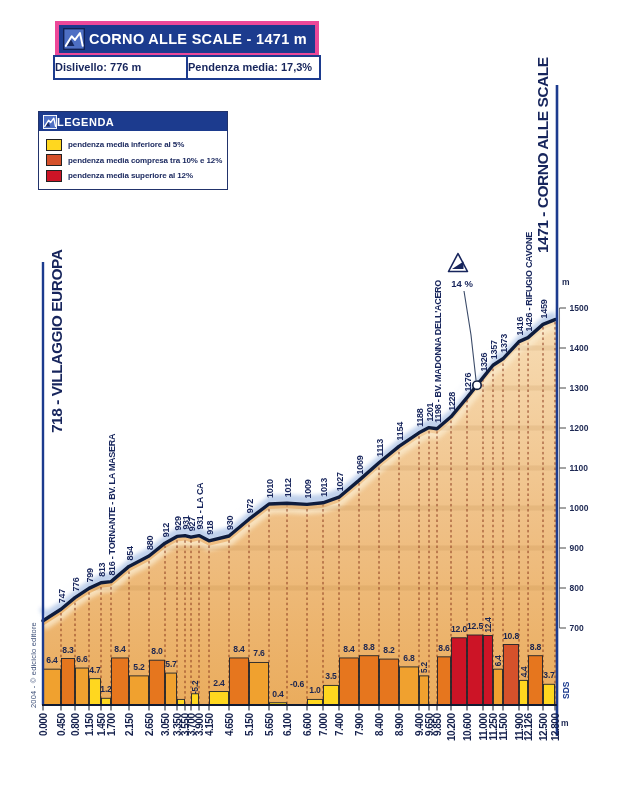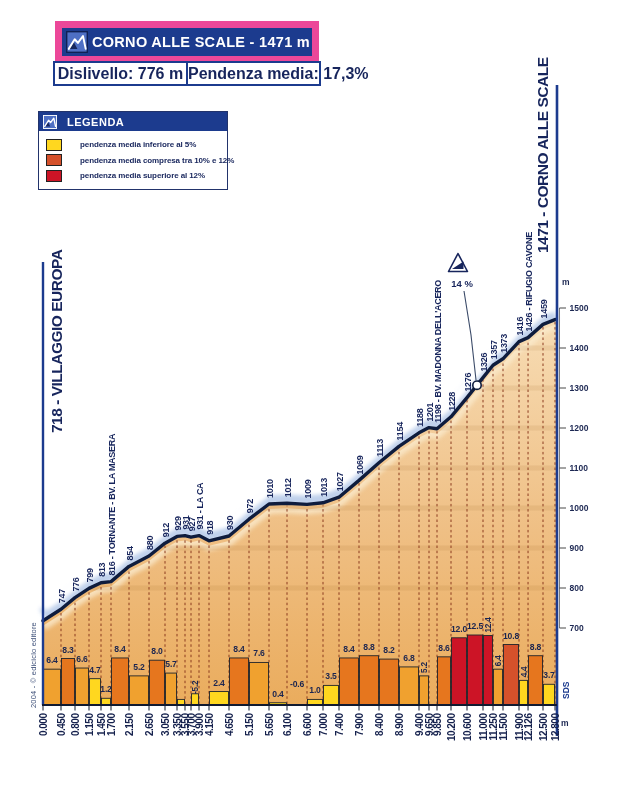--- a/index.html
+++ b/index.html
@@ -1,29 +1,29 @@
 <!DOCTYPE html>
 <html><head>
 <meta charset="utf-8">
 <style>
   html,body{margin:0;padding:0;background:#fff;}
   body{width:620px;height:785px;font-family:"Liberation Sans",sans-serif;}
   .stage{position:relative;width:620px;height:785px;overflow:hidden;background:#fff;}
   #chart{position:absolute;left:0;top:0;}
   .header{position:absolute;left:55px;top:21px;width:264px;z-index:6;}
-  .title-bar{background:#1C3B8E;border:7px solid #ec4899;color:#fff;display:flex;align-items:center;height:28px;font-weight:bold;font-size:14.5px;letter-spacing:.3px;}
+  .title-bar{background:#1C3B8E;border:4px solid #ec4899;color:#fff;display:flex;align-items:center;height:28px;font-weight:bold;font-size:14.5px;letter-spacing:.3px;}
   .hicon{width:22px;height:22px;margin:0 4px 0 4px;flex:0 0 auto;display:block;}
   .title-text{flex:1;text-align:center;padding-right:10px;white-space:nowrap;}
   .stats{display:grid;grid-template-columns:133px 133px;}
-  .stat{border:2px solid #1C3B8E;margin-top:-2px;margin-left:-2px;height:21px;line-height:21px;text-align:center;font-size:16px;font-weight:600;color:#17255c;background:#fff;white-space:nowrap;}
+  .stat{border:2px solid #1C3B8E;margin-top:-2px;margin-left:-2px;height:21px;line-height:21px;font-size:11px;font-weight:600;color:#17255c;background:#fff;white-space:nowrap;}
   .legend{position:absolute;left:38px;top:111px;width:188px;border:1px solid #22336b;background:#fff;z-index:6;box-shadow:0 0 0 1px #fff;}
-  .legend-title{background:#1C3B8E;color:#fff;height:19px;display:flex;align-items:center;font-weight:bold;font-size:11px;letter-spacing:.5px;padding-left:4px;gap:10px;}
+  .legend-title{background:#1C3B8E;color:#fff;height:19px;display:flex;align-items:center;font-weight:bold;font-size:11px;letter-spacing:.5px;padding-left:4px;gap:0;}
   .licon{width:14px;height:14px;flex:0 0 auto;display:block;}
   .legend-items{padding:6px 4px 5px 7px;}
-  .lrow{display:flex;align-items:center;gap:18px;height:15.5px;}
+  .lrow{display:flex;align-items:center;gap:6px;height:15.5px;}
   .swatch{width:14px;height:10px;border:1px solid #222;flex:0 0 auto;}
   .llabel{font-size:8px;font-weight:bold;color:#17255c;letter-spacing:-0.1px;white-space:nowrap;}
 </style>
 </head>
 <body>
 
 <div class="stage">
 
   <svg id="chart" width="620" height="785" viewBox="0 0 620 785">
       <defs>

